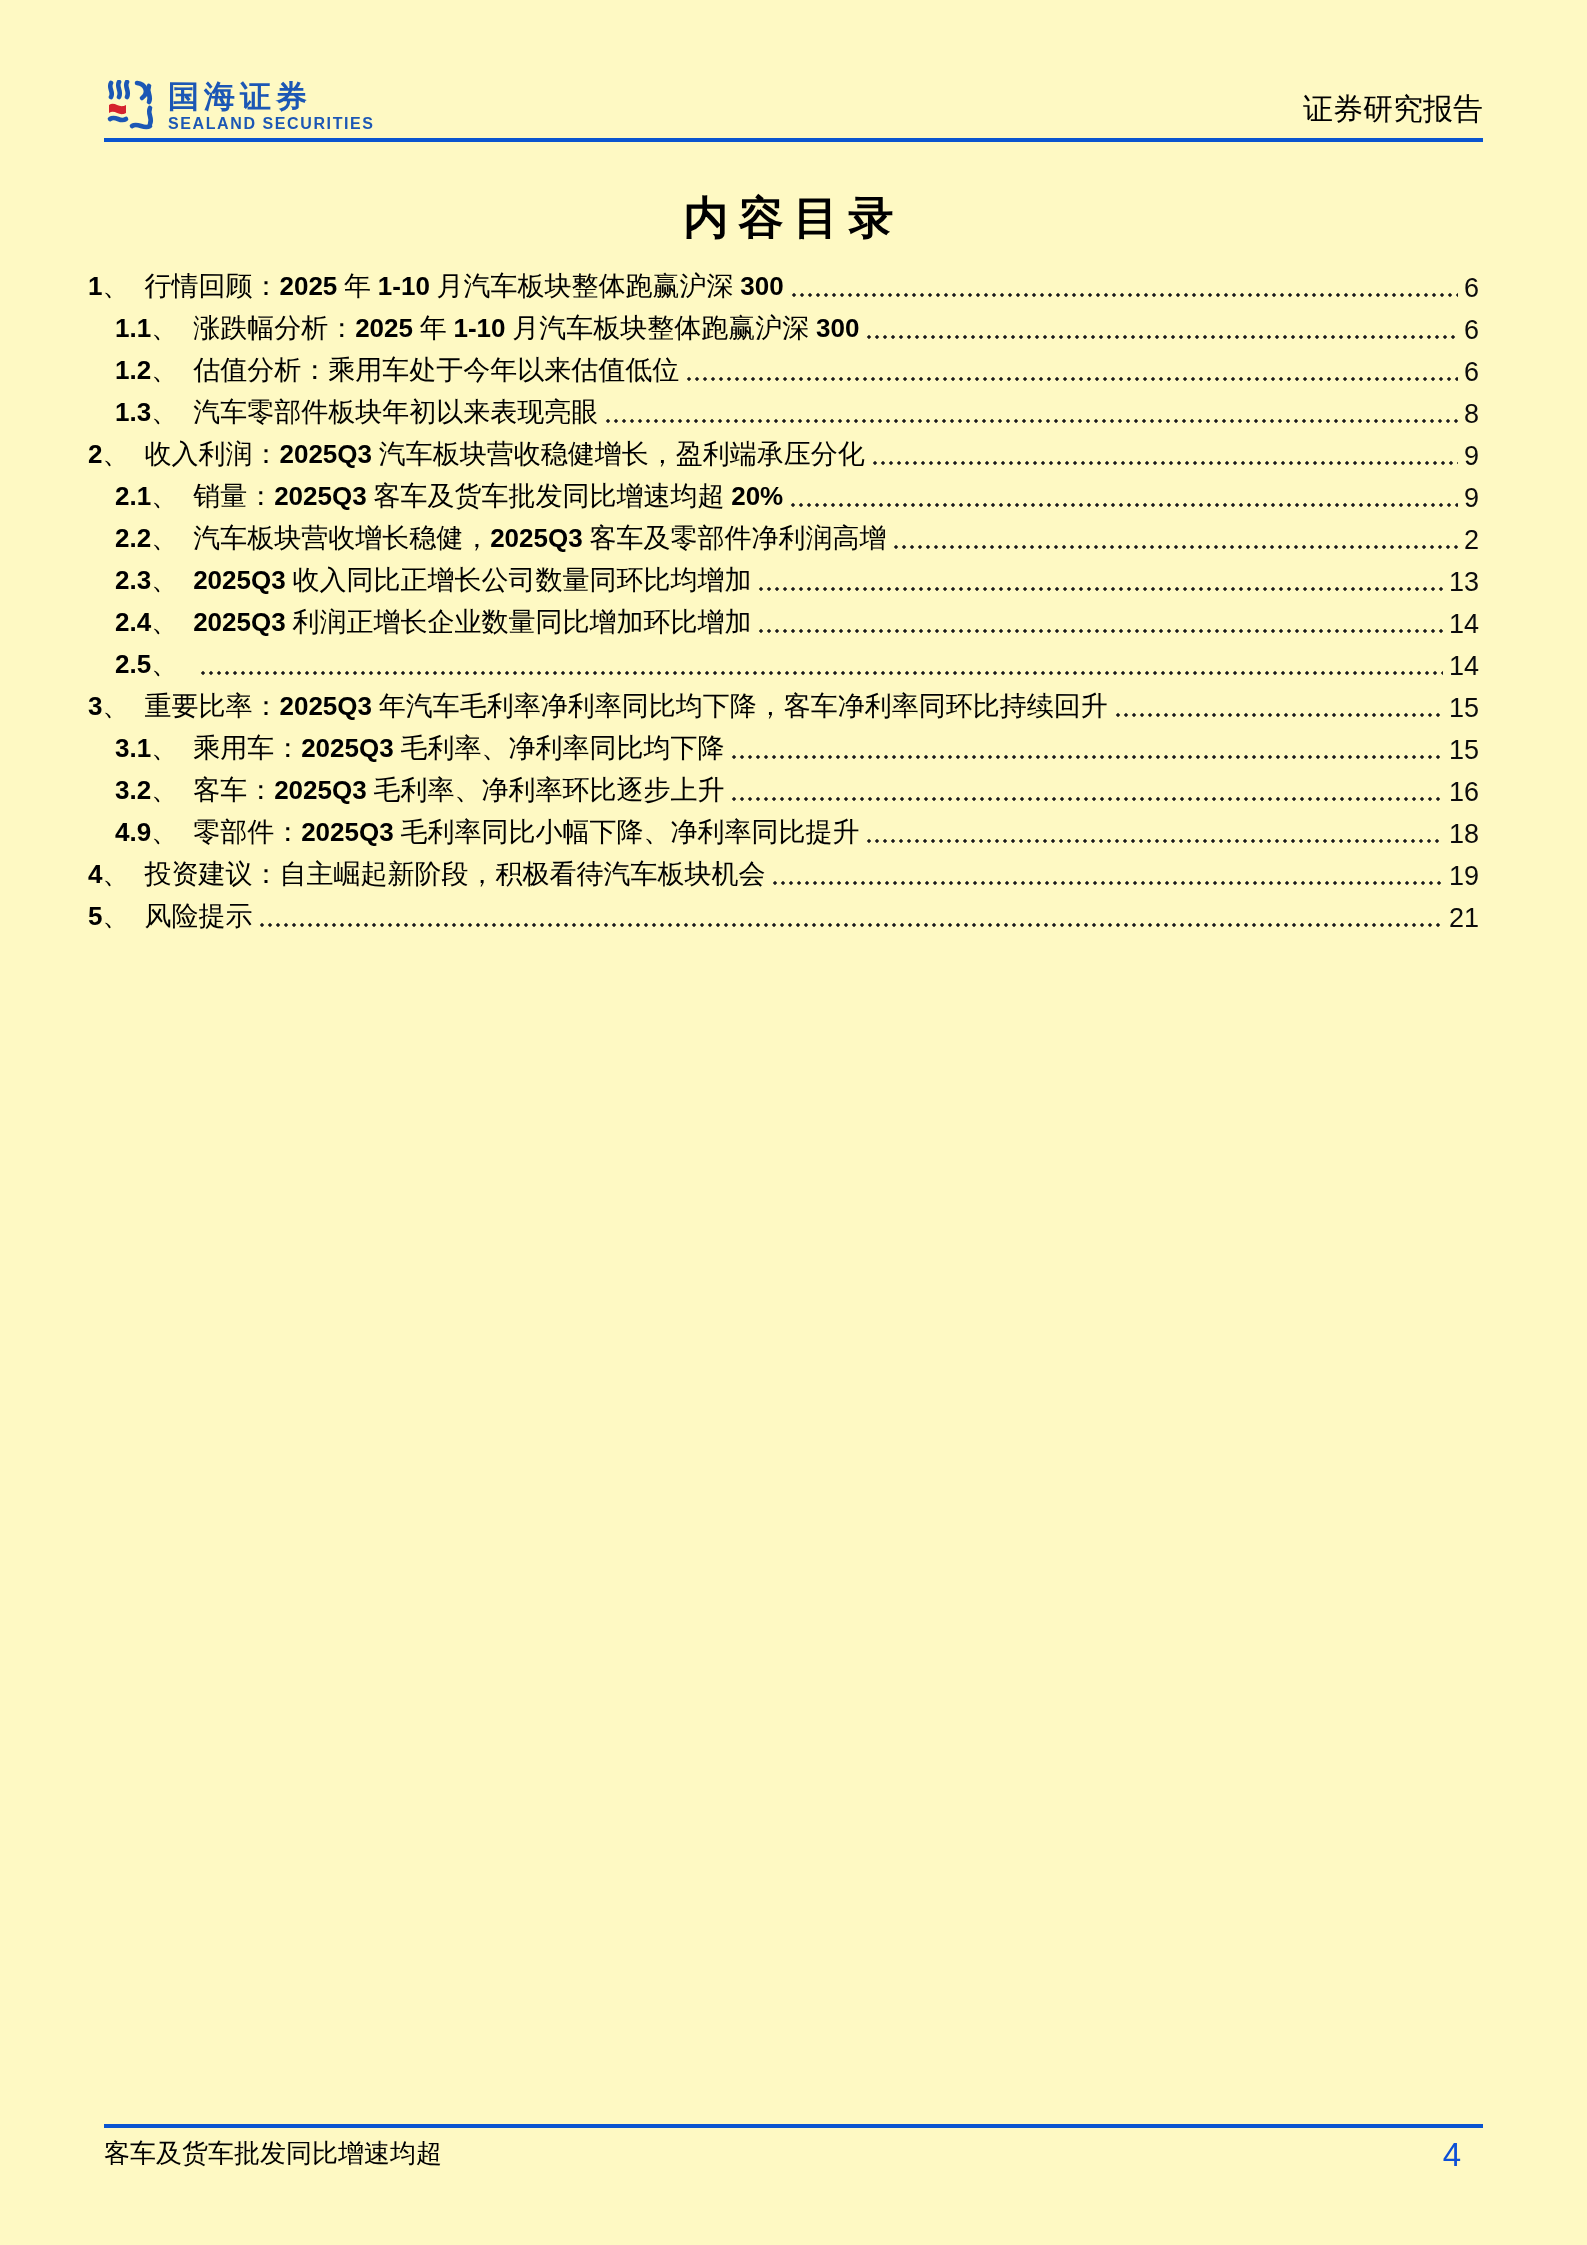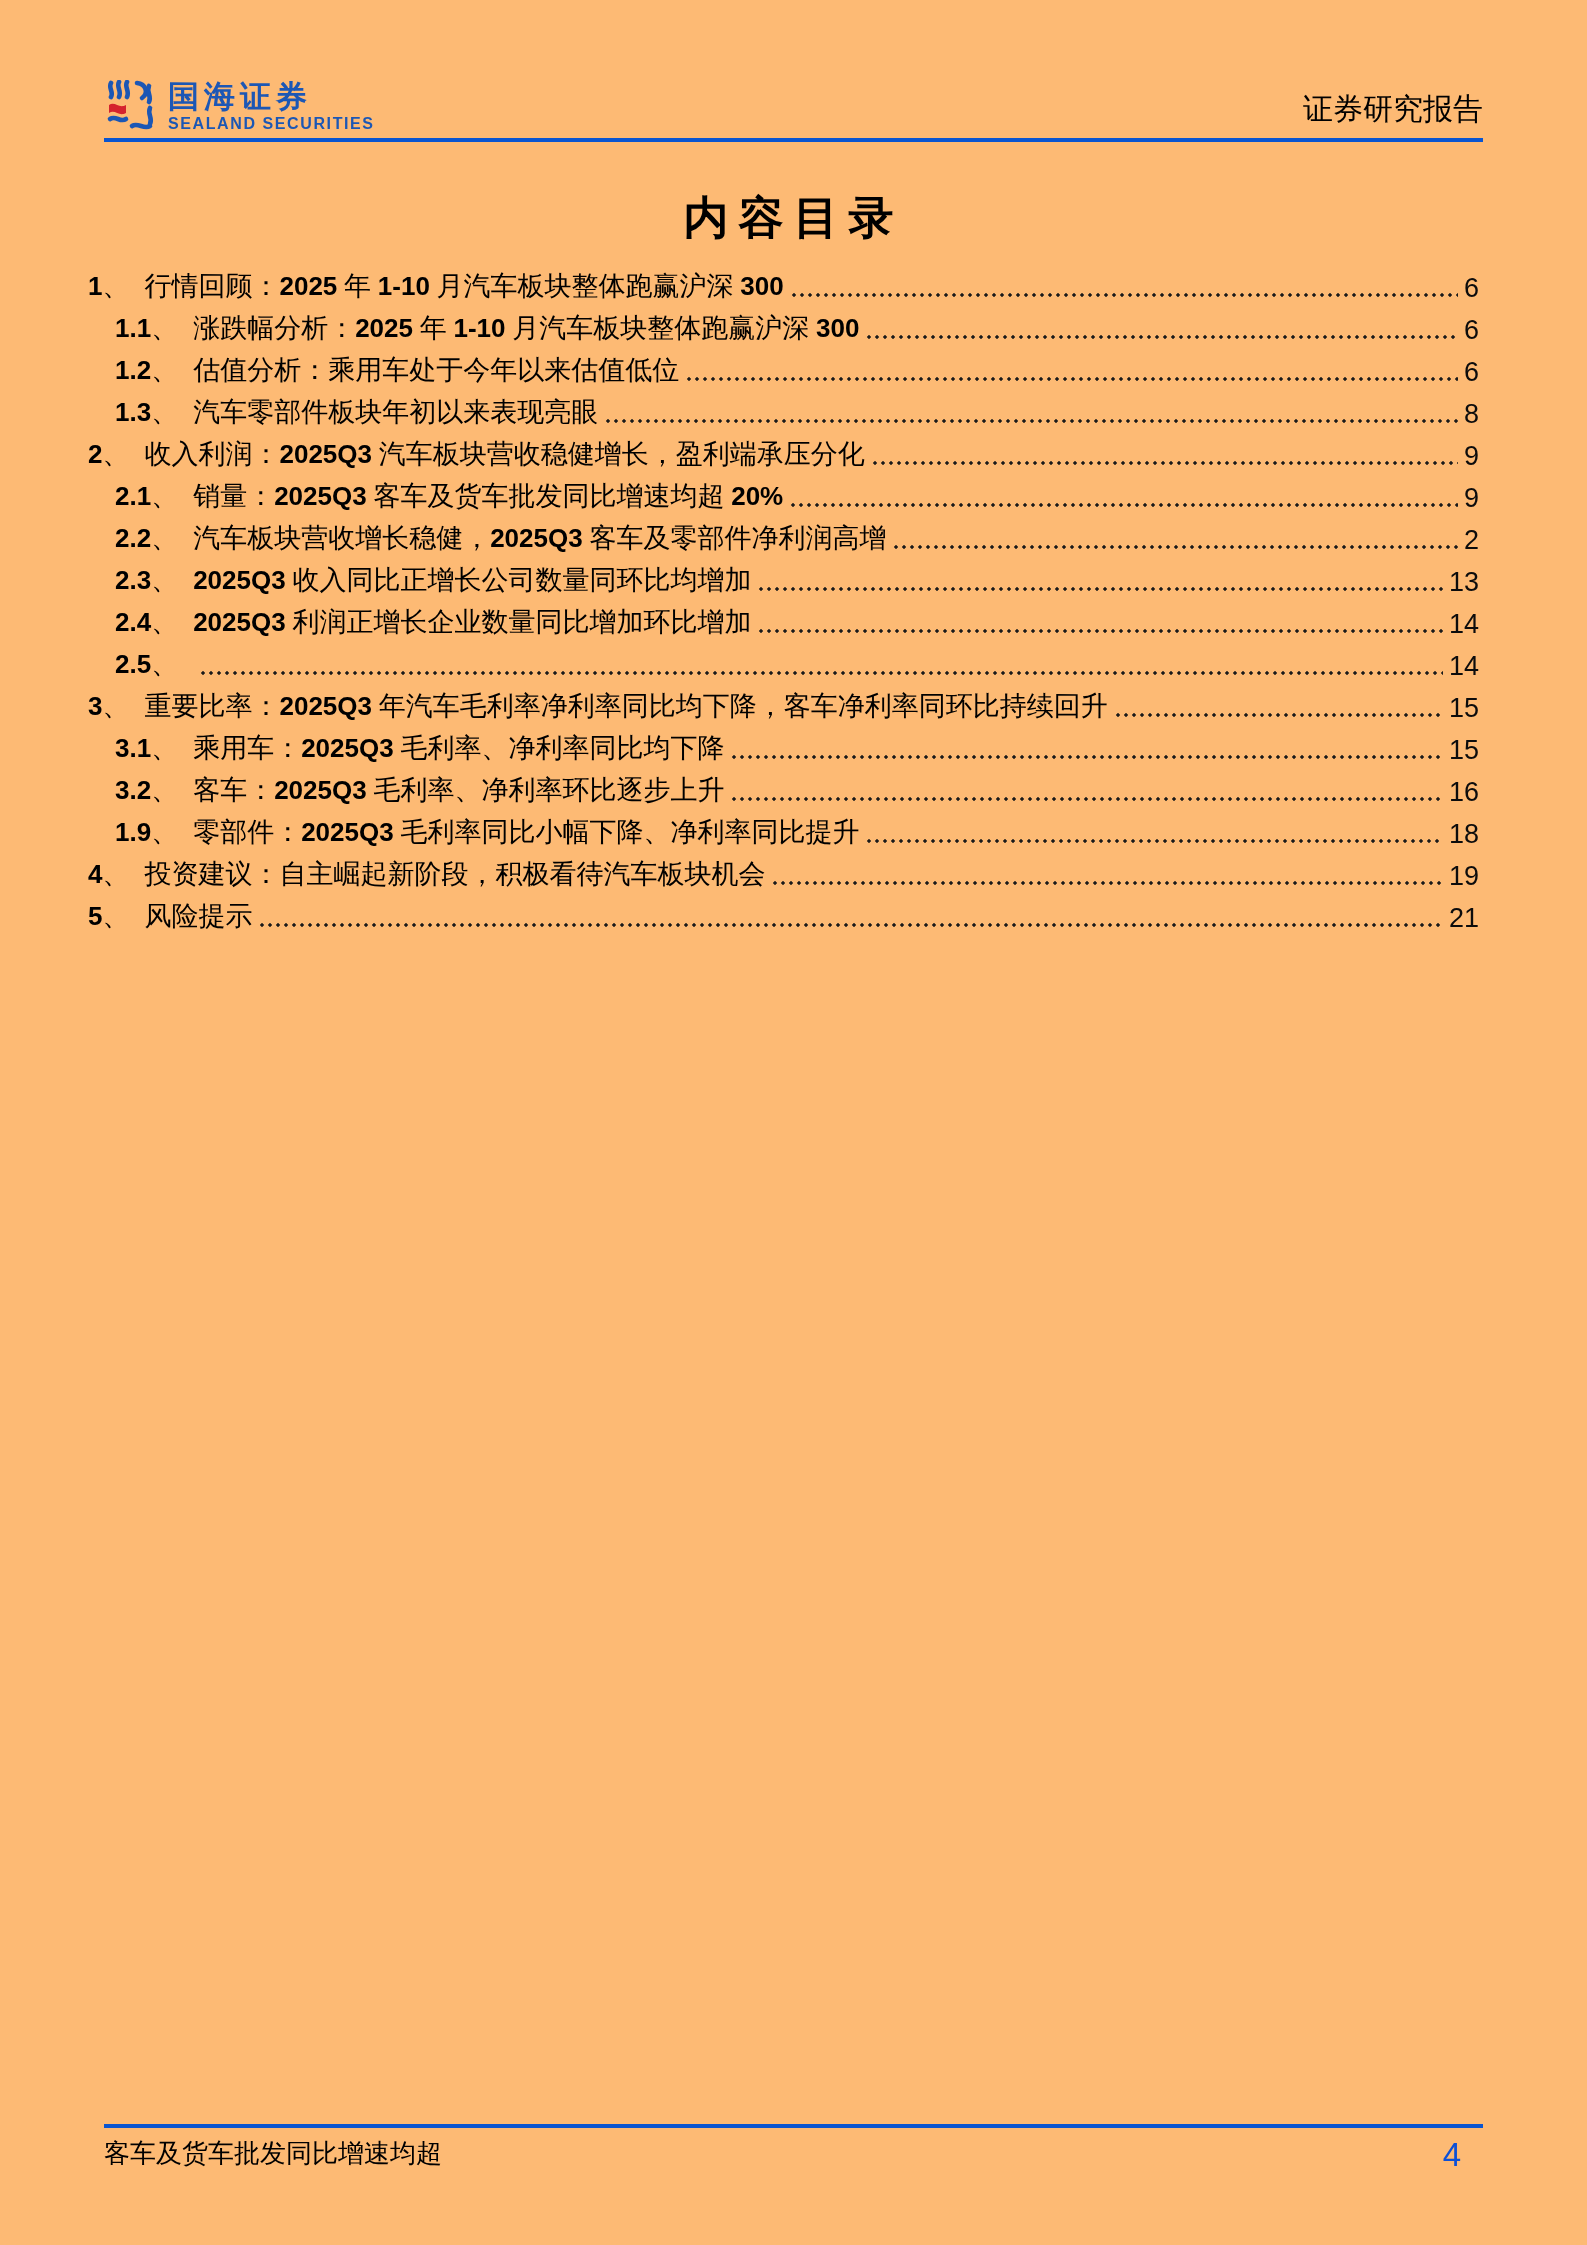--- a/index.html
+++ b/index.html
@@ -3,21 +3,21 @@
 <meta charset="utf-8">
 <style>
   * { margin:0; padding:0; box-sizing:border-box; }
   html,body { background:#ffffff; }
   body {
     width:1587px; height:2245px;
     position:relative;
     font-family:"Liberation Serif","DejaVu Serif",serif;
     color:#000;
   }
-  .page { position:absolute; inset:0; background:#fdba74; }
+  .page { position:absolute; inset:0; background:#fef9c3; }
 
   
   .header {
     position:absolute; left:104px; right:104px; top:56px;
     height:86px;
     display:flex; justify-content:space-between; align-items:flex-end;
     border-bottom:4px solid #0a55d0;
     padding-bottom:6px;
   }
   .logo { display:flex; align-items:center; gap:12px; }
@@ -189,21 +189,21 @@
       <span class="toc-leader"></span>
       <span class="toc-page">15</span>
     </div>
       <div class="toc-row level-2">
       <span class="toc-num"><b>3.2</b>、</span>
       <span class="toc-label">客车：<b>2025Q3</b> 毛利率、净利率环比逐步上升</span>
       <span class="toc-leader"></span>
       <span class="toc-page">16</span>
     </div>
       <div class="toc-row level-2">
-      <span class="toc-num"><b>1.9</b>、</span>
+      <span class="toc-num"><b>4.9</b>、</span>
       <span class="toc-label">零部件：<b>2025Q3</b> 毛利率同比小幅下降、净利率同比提升</span>
       <span class="toc-leader"></span>
       <span class="toc-page">18</span>
     </div>
       <div class="toc-row level-1">
       <span class="toc-num"><b>4</b>、</span>
       <span class="toc-label">投资建议：自主崛起新阶段，积极看待汽车板块机会</span>
       <span class="toc-leader"></span>
       <span class="toc-page">19</span>
     </div>

